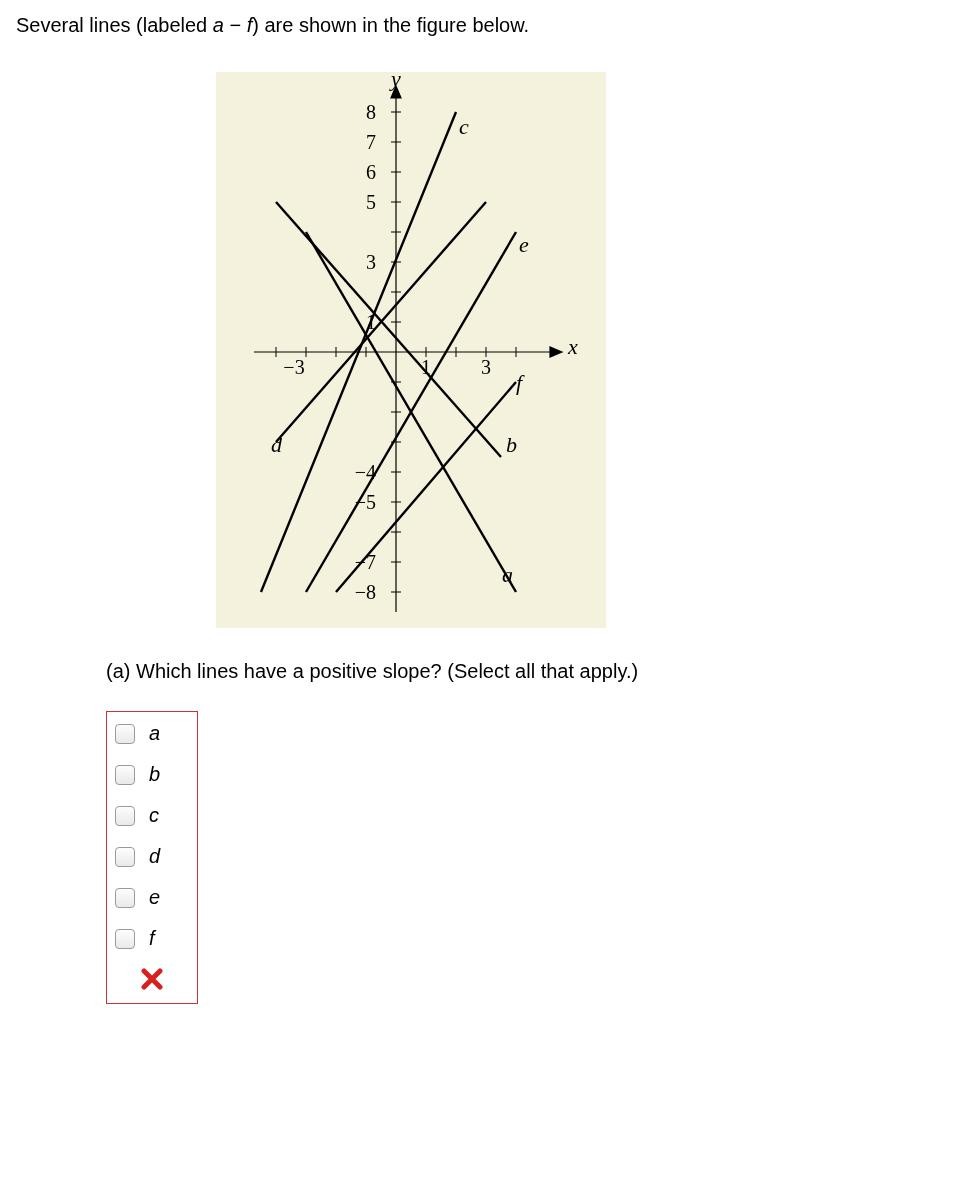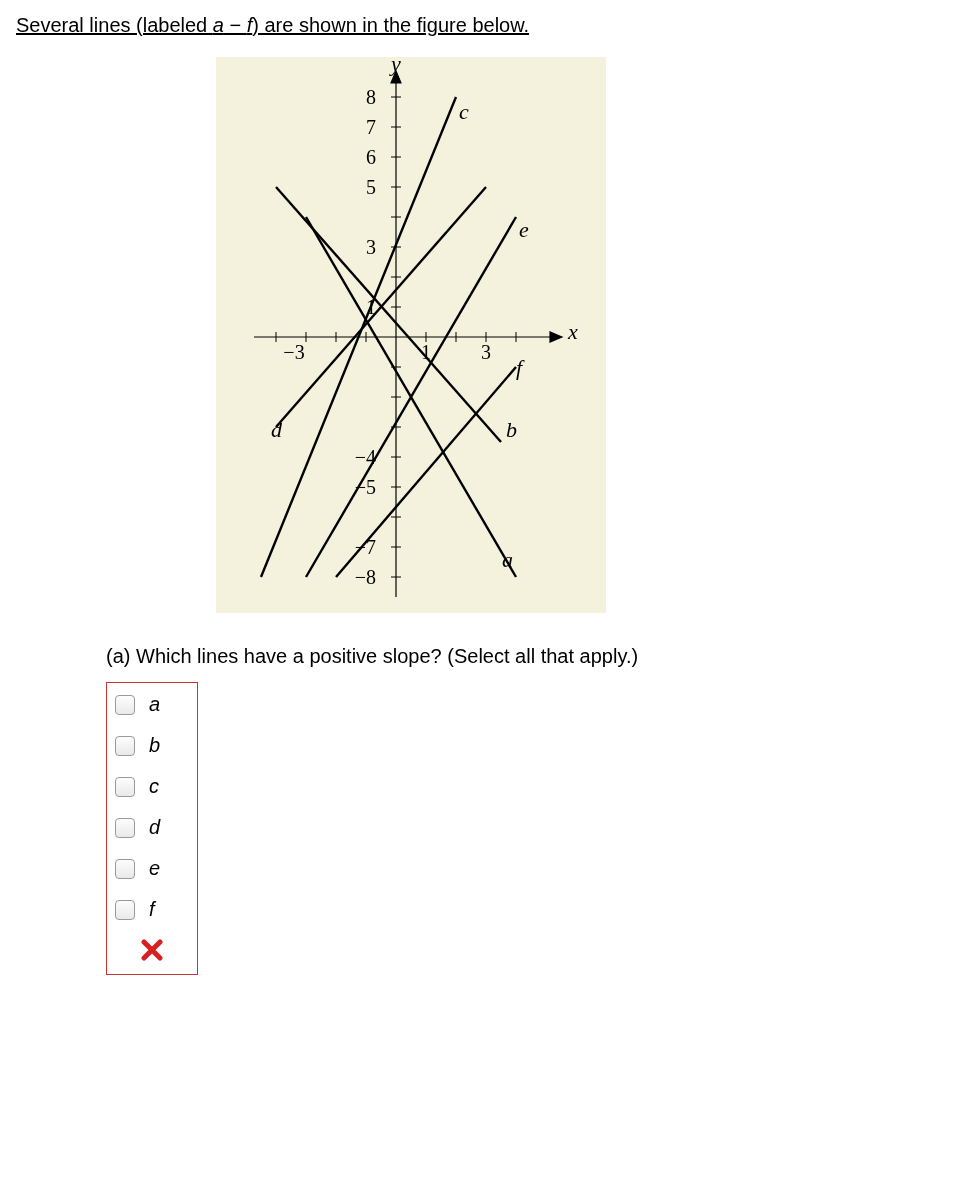--- a/index.html
+++ b/index.html
@@ -6,42 +6,41 @@
     margin: 0;
     padding: 12px 16px;
     font-family: Verdana, Arial, sans-serif;
     font-size: 20px;
     color: #000;
     background: #fff;
     width: 974px;
     box-sizing: border-box;
   }
   .prompt {
-    margin-bottom: 18px;
+    margin-bottom: 33px;
     line-height: 1.35;
-    text-decoration: underline;
   }
   .ital { font-style: italic; }
   .figure-wrap {
     margin-left: 200px;
     margin-bottom: 32px;
   }
   .figure {
     width: 390px;
     height: 556px;
     background: #f4f2dd;
     position: relative;
   }
   .figure svg {
     display: block;
   }
   .question {
     margin-left: 90px;
     max-width: 860px;
-    margin-bottom: 14px;
+    margin-bottom: 28px;
   }
   .answers-box {
     margin-left: 90px;
     width: 92px;
     border: 1px solid #c33;
     padding: 10px 8px 8px 8px;
     box-sizing: border-box;
   }
   .opt-row {
     display: flex;

